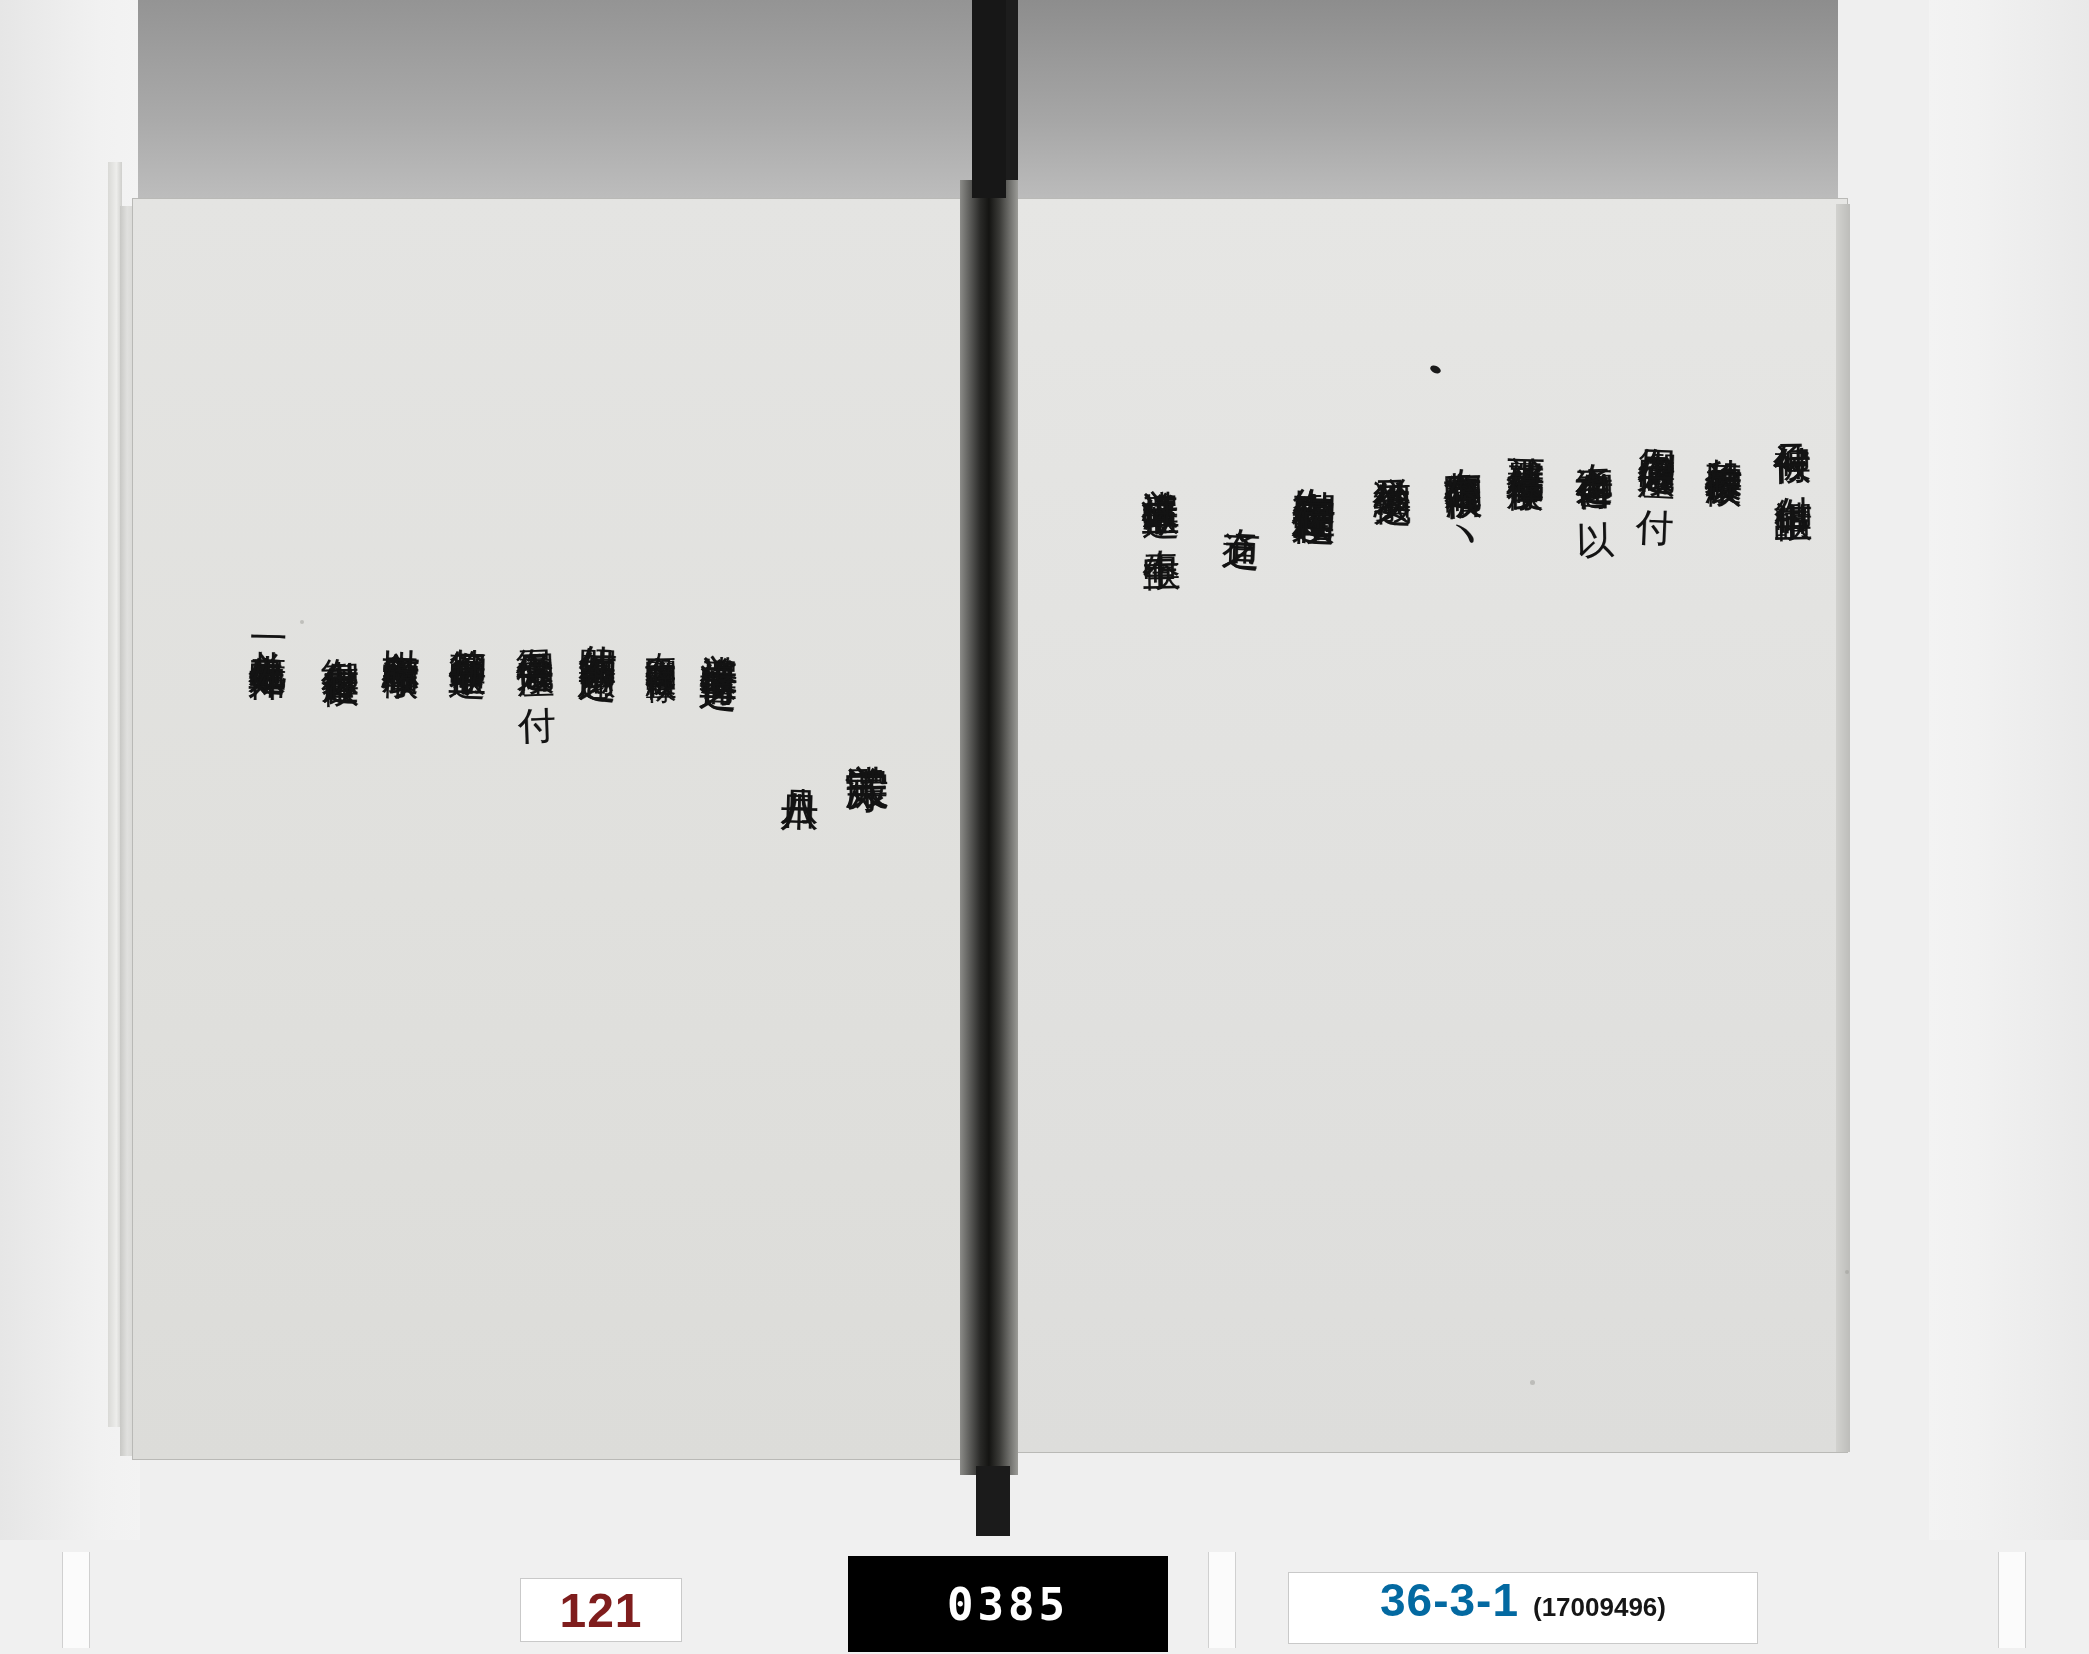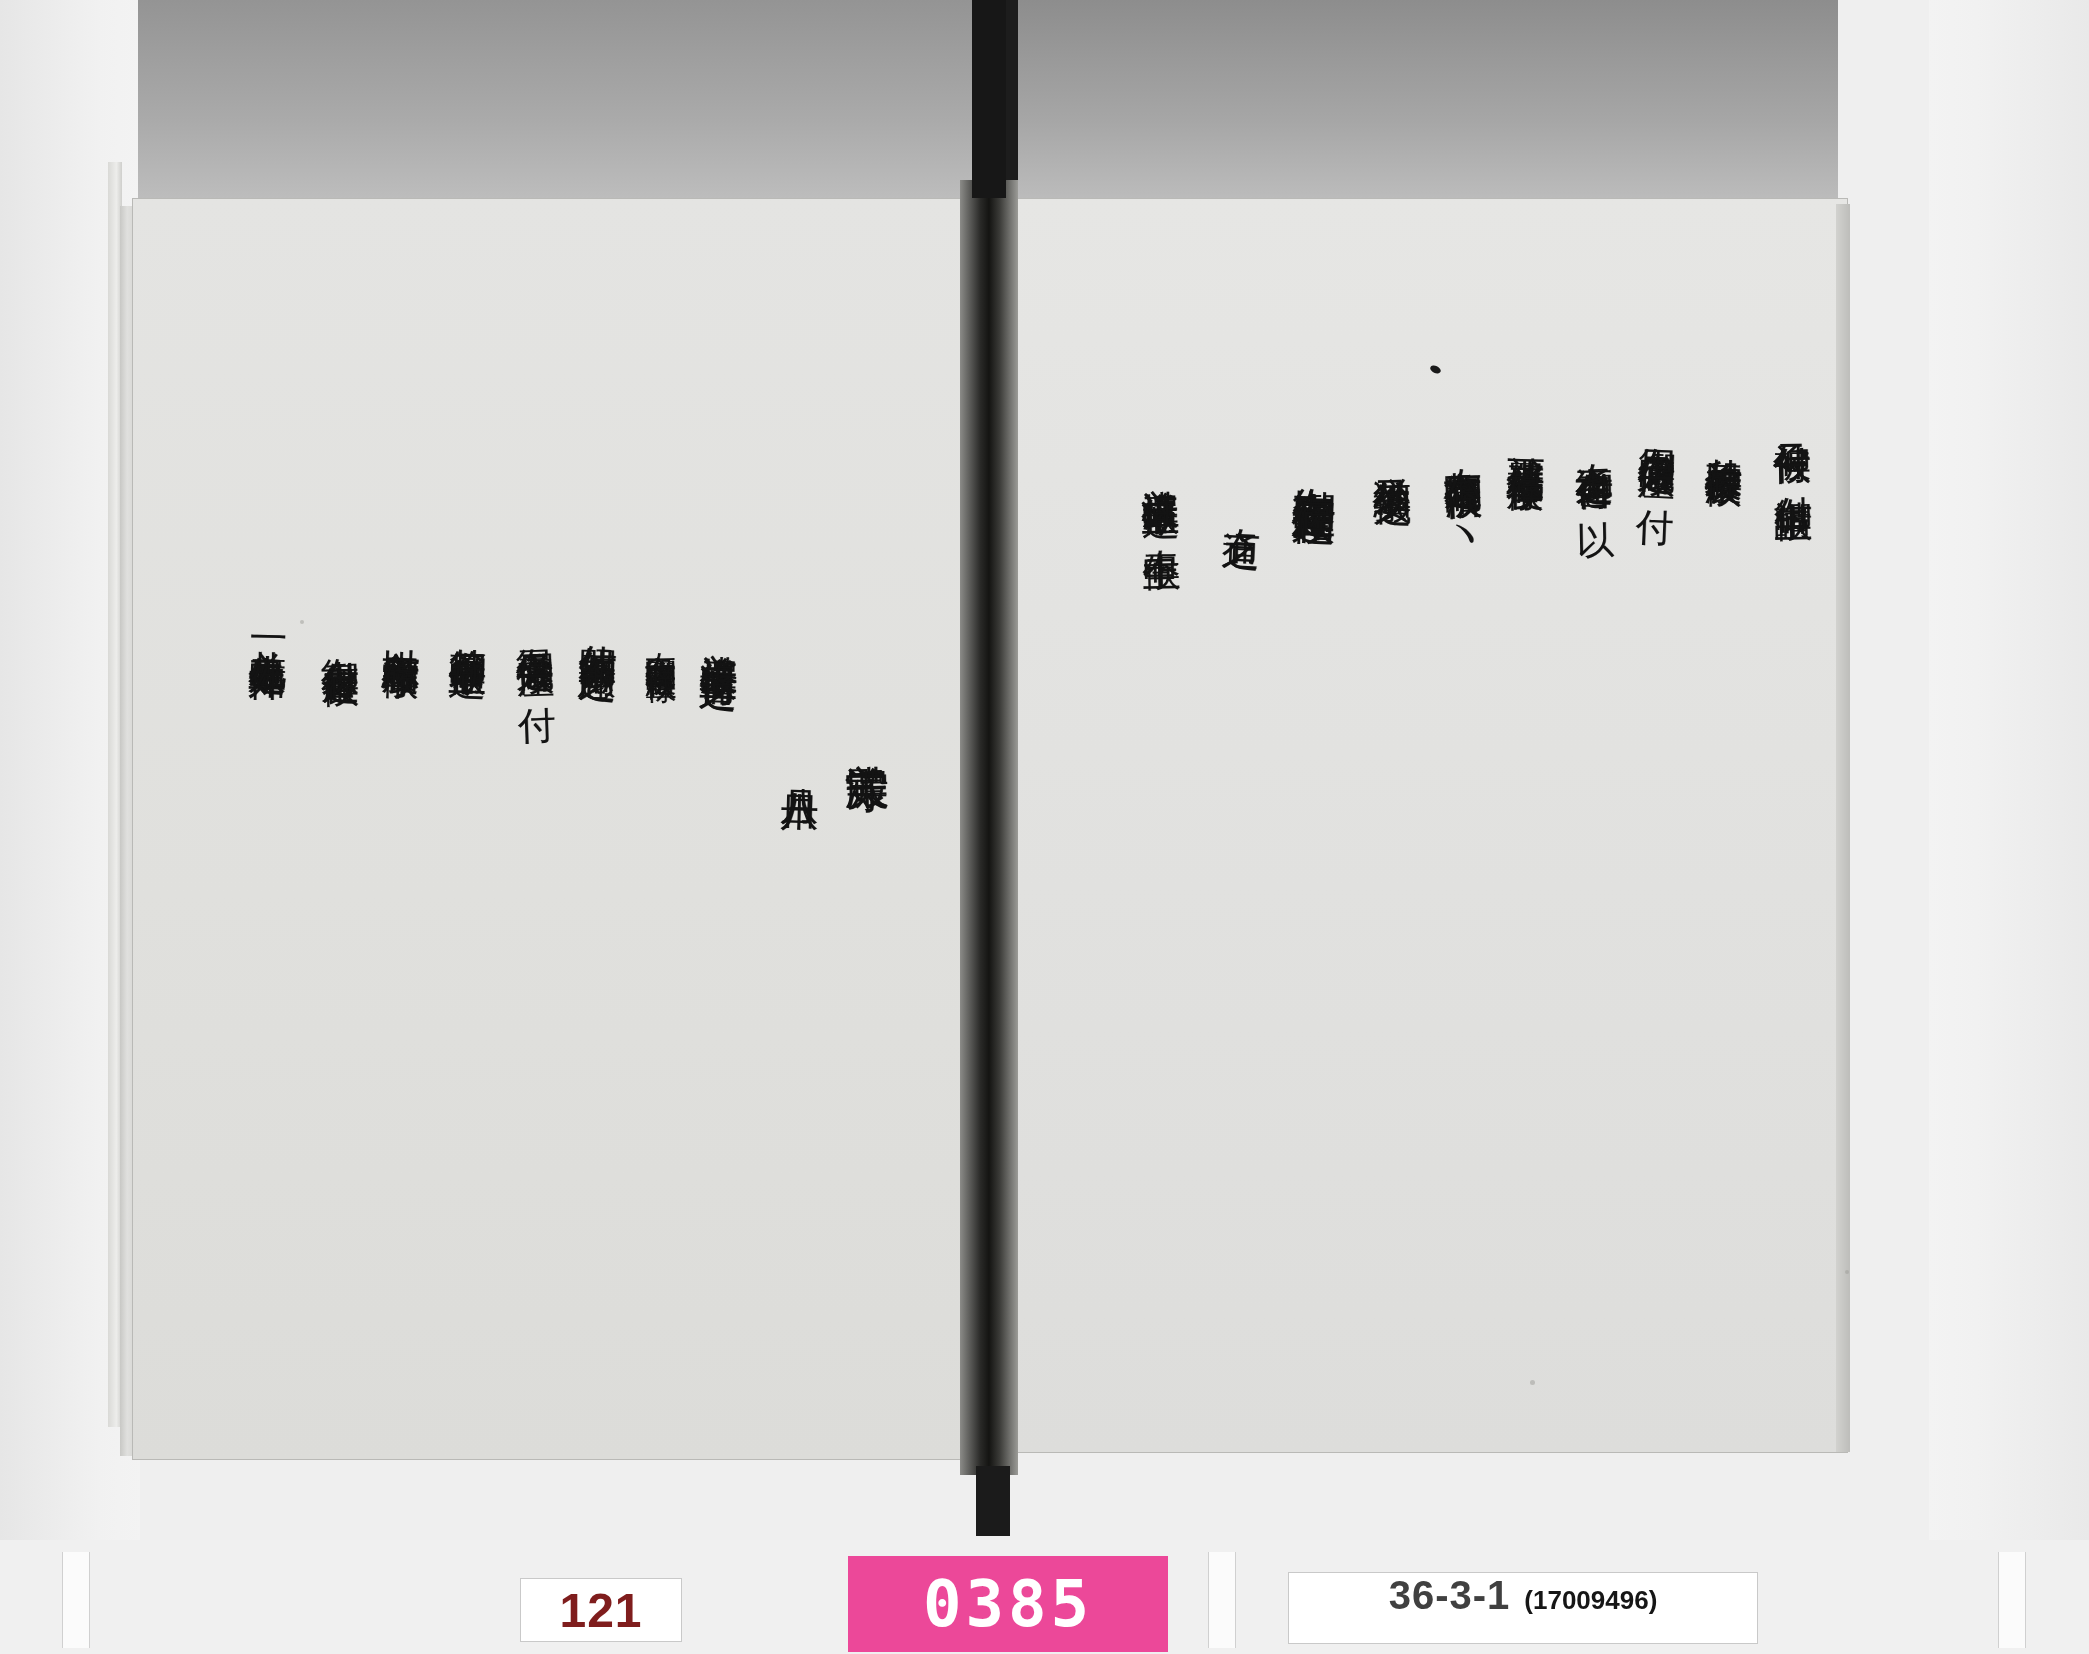--- a/index.html
+++ b/index.html
@@ -198,39 +198,39 @@
     width: 160px; height: 62px;
     background: #ffffff;
     border: 1px solid #c9c9c9;
     font-size: 48px;
     color: #7f1d1d;
     letter-spacing: 1px;
   }
   .tag-counter {
     left: 848px; top: 1556px;
     width: 320px; height: 96px;
-    background: #ec4899;
+    background: #000000;
     color: #ffffff;
     font-family: "DejaVu Sans Mono", monospace;
-    font-size: 64px;
+    font-size: 44px;
     letter-spacing: 4px;
   }
   .tag-call {
     left: 1288px; top: 1572px;
     width: 468px; height: 70px;
     background: #ffffff;
     border: 1px solid #c9c9c9;
     display: flex;
     align-items: baseline;
     justify-content: center;
     gap: 14px;
   }
   .tag-call .call-main {
-    font-size: 40px;
-    color: #404040;
+    font-size: 46px;
+    color: #0369a1;
     letter-spacing: 1px;
   }
   .tag-call .call-sub {
     font-size: 26px;
     color: #161616;
     font-weight: bold;
   }
 
   
   .speck {

